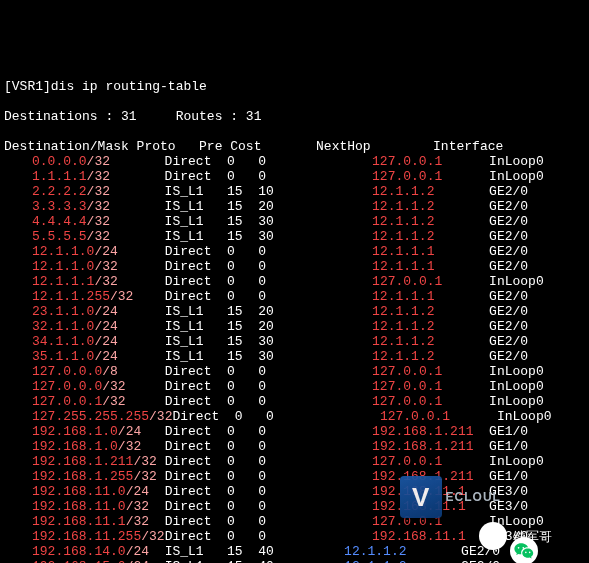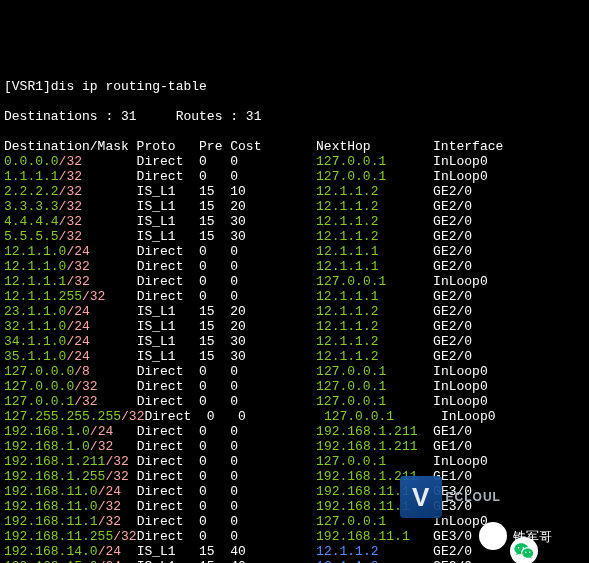--- a/index.html
+++ b/index.html
@@ -7,21 +7,21 @@
     padding: 4px;
     background: #000;
     color: #fff;
     font-family: "Courier New", Consolas, monospace;
     font-size: 13px;
     line-height: 15px;
     width: 589px;
     white-space: pre;
   }
   .term { position: relative; }
-  .pink  { color: #84cc16; }
+  .pink  { color: #ef4444; margin-left: 28px; }
   .white { color: #fca5a5; }
   .blue  { color: #558dff; }
   .watermark-logo {
     position: absolute;
     left: 380px; top: 442px;
     width: 100px; height: 42px;
     pointer-events: none;
     opacity: 0.92;
   }
   .v-badge {

